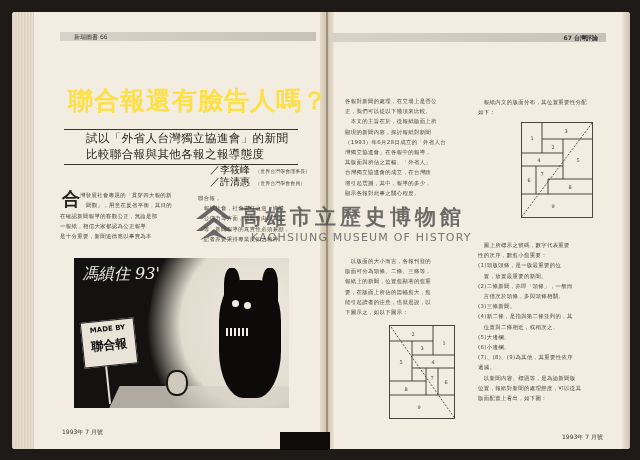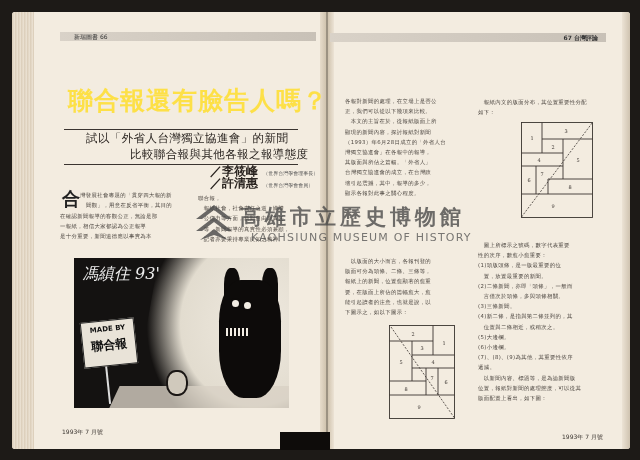--- a/index.html
+++ b/index.html
@@ -23,21 +23,21 @@
       font-size: 6px; line-height: 9px; color: #333; }
     .run-head-left { left: 60px; top: 32px; width: 256px; padding-left: 14px; }
     .run-head-right { left: 330px; top: 33px; width: 276px; text-align: right; padding-right: 8px; font-weight: bold; }
 
     
     .title { position: absolute; left: 68px; top: 84px; font-size: 25px; font-weight: bold;
       letter-spacing: 1px; color: #fde047; font-family: "DejaVu Sans", sans-serif; }
     .rule { position: absolute; height: 1px; background: #3a3430; }
     .subtitle { position: absolute; left: 86px; font-size: 11.5px; color: #2a2420; letter-spacing: 0.4px; }
     .byline { position: absolute; left: 210px; font-size: 7px; color: #2a2420; }
-    .byline .name { font-weight: bold; font-size: 12px; }
+    .byline .name { font-weight: normal; font-size: 10px; }
     .byline .aff { font-size: 5px; color: #555; margin-left: 3px; }
 
     
     .textcol { position: absolute; font-size: 5.4px; line-height: 10.2px; color: #4c4640; overflow: hidden; }
     .textcol p { white-space: nowrap; letter-spacing: 0.35px; }
     .dropcap { position: absolute; left: 62px; top: 190px; font-size: 18px; font-weight: bold; color: #222; line-height: 18px; }
 
     
     .cartoon { position: absolute; left: 74px; top: 258px; width: 215px; height: 150px; background: #141211; overflow: hidden; }
     .cartoon .spot { position: absolute; left: 72px; top: -20px; width: 180px; height: 200px;
@@ -85,21 +85,21 @@
   <div class="gutter"></div>
 </div>
 <div class="bottom-shadow"></div>
 
 <div class="run-head run-head-left">新瑞圖書 66</div>
 <div class="run-head run-head-right">67 台灣評論</div>
 
 <div class="title">聯合報還有臉告人嗎？</div>
 <div class="rule" style="left:64px; top:129px; width:234px;"></div>
 <div class="subtitle" style="top:131px;text-align:center;">試以「外省人台灣獨立協進會」的新聞</div>
-<div class="subtitle" style="top:147px;margin-left:44px;">比較聯合報與其他各報之報導態度</div>
+<div class="subtitle" style="top:147px;">比較聯合報與其他各報之報導態度</div>
 <div class="rule" style="left:64px; top:164px; width:234px;"></div>
 
 <div class="byline" style="top:163px;">
   <span class="name">／李筱峰</span>
   <span class="aff">（世界台灣學會理事長）</span>
 </div>
 <div class="byline" style="top:175px;">
   <span class="name">／許清惠</span>
   <span class="aff">（世界台灣學會會員）</span>
 </div>

